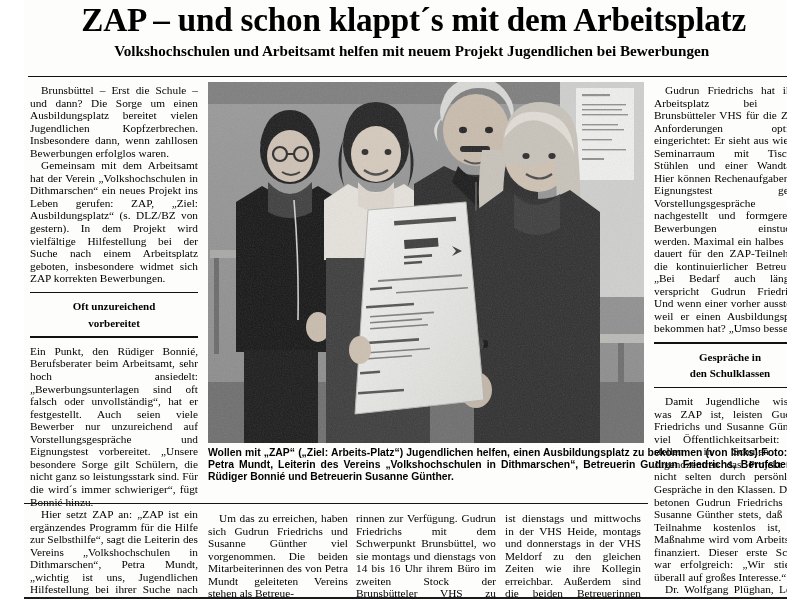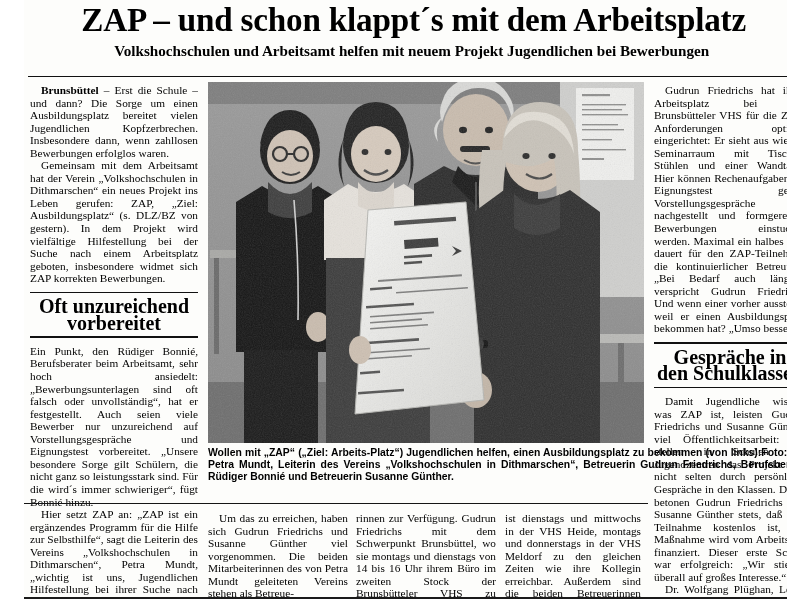--- a/index.html
+++ b/index.html
@@ -76,35 +76,35 @@
   }
 
   .byline {
     font-style: italic;
     font-size: 11.6px;
     text-align: center;
     margin: 0 0 5px 0;
     font-family: "Liberation Serif", serif;
   }
   .dateline {
-    font-weight: bold;
+    font-weight: normal;
   }
 
   
   .subhead-block {
     margin: 7px 0 7px 0;
   }
   .subhead-rule {
     height: 1.6px;
     background: #111;
     width: 100%;
   }
   .subhead-text {
     font-weight: bold;
-    font-size: 20px;
+    font-size: 11px;
     line-height: 16.5px;
     text-align: center;
     padding: 5px 0 5px 0;
     font-family: "Liberation Serif", serif;
   }
 
   
   .photo-wrap {
     position: absolute;
     left: 184px;

